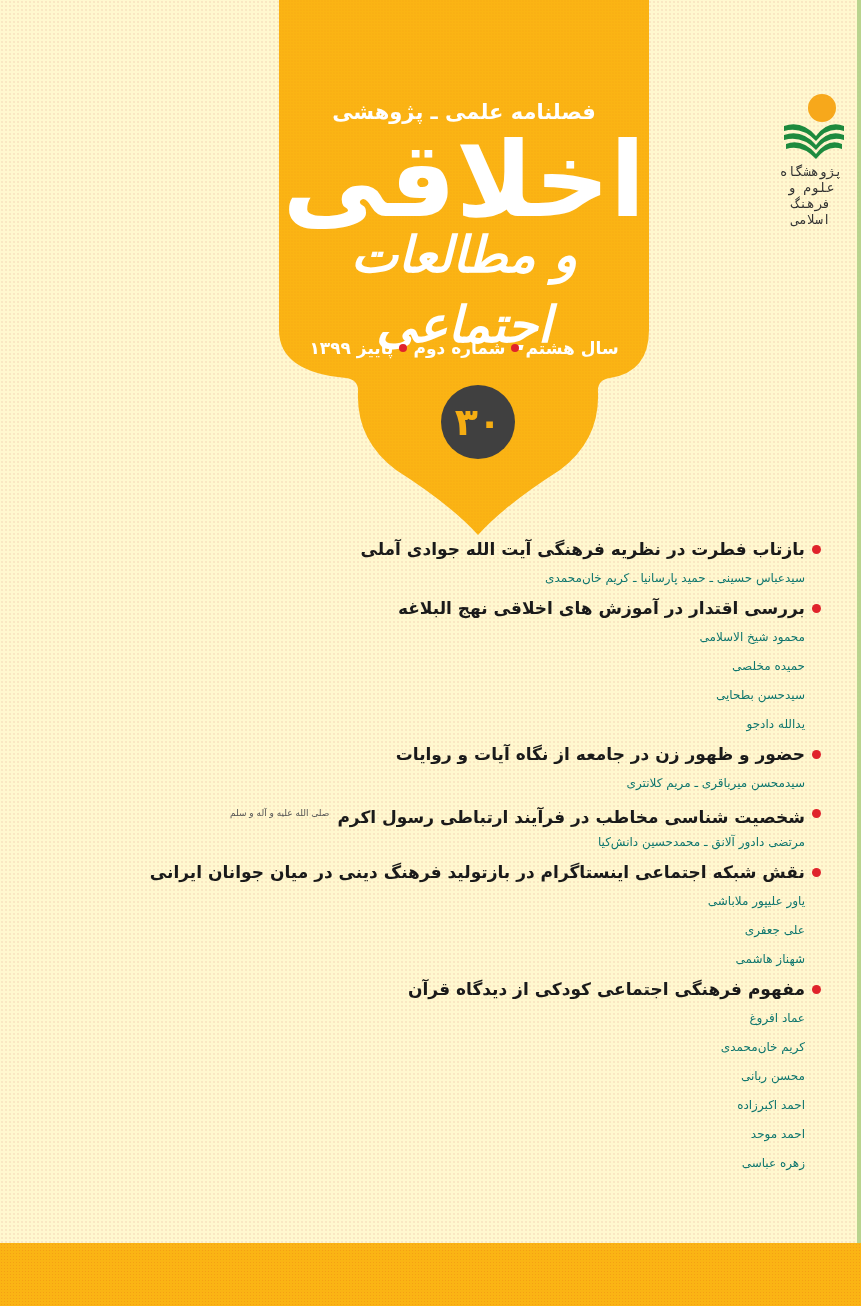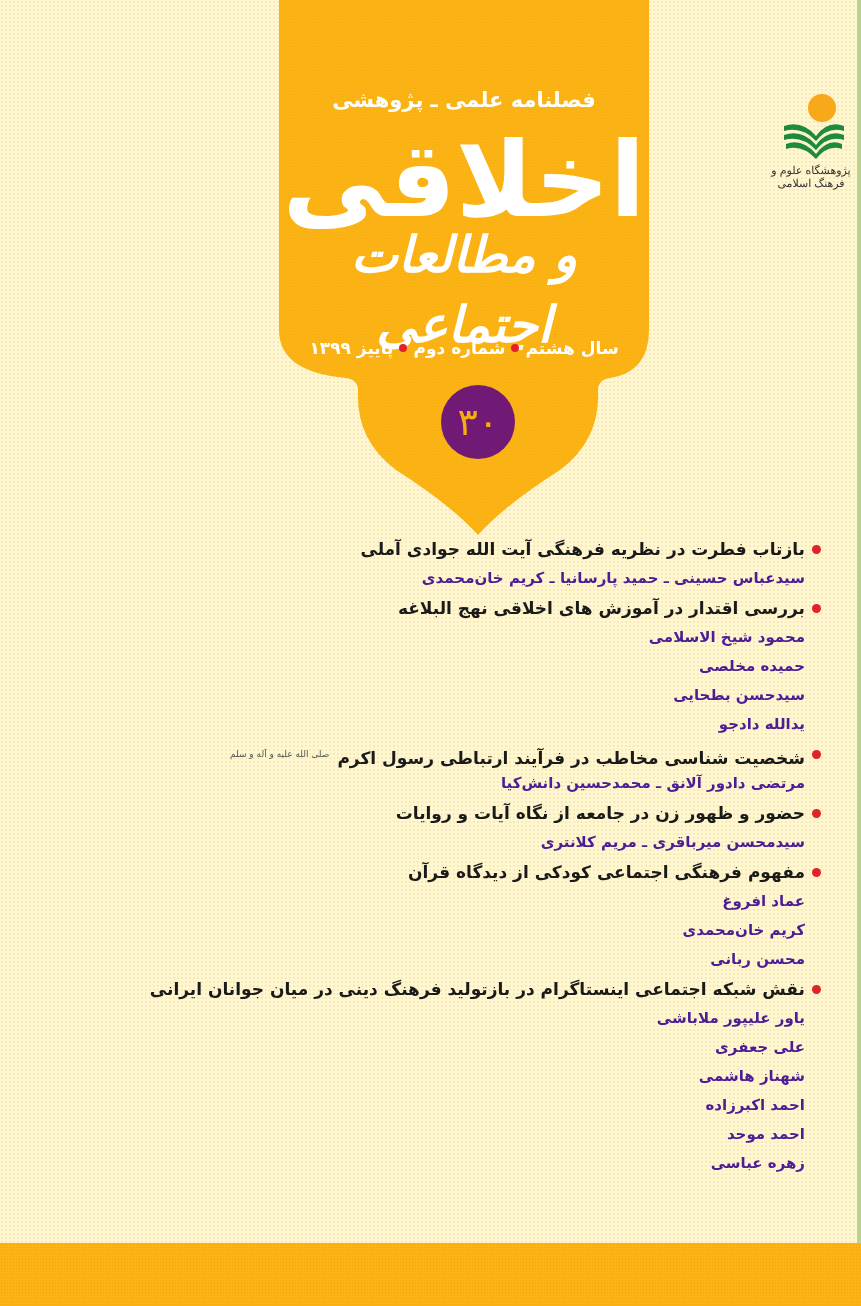--- a/index.html
+++ b/index.html
@@ -11,44 +11,44 @@
     font-family: "DejaVu Sans", sans-serif;
   }
   .right-strip {
     position: absolute; top: 0; right: 0; width: 4px; height: 1243px;
     background: #b9d48e;
   }
   
   .banner { position: absolute; left: 0; top: 0; width: 861px; height: 560px; pointer-events: none; }
   .banner svg { position: absolute; left: 0; top: 0; }
   .banner-text { position: absolute; left: 279px; width: 370px; text-align: center; color: #ffffff; direction: rtl; }
-  .subtitle { top: 88px; font-size: 21px; font-weight: bold; letter-spacing: 0; }
+  .subtitle { top: 100px; font-size: 21px; font-weight: bold; letter-spacing: 0; }
   .title-main { top: 128px; font-size: 104px; font-weight: bold; line-height: 104px; letter-spacing: -2px; font-family: "DejaVu Sans", sans-serif; }
   .title-sub { top: 220px; font-size: 50px; line-height: 70px; font-style: italic; font-family: "DejaVu Serif", serif; font-weight: bold; }
   .issue-info { top: 338px; font-size: 17px; font-weight: bold; display: flex; justify-content: center; gap: 6px; align-items: center; }
   .issue-info .dot { width: 8px; height: 8px; border-radius: 50%; background: #e0232b; display: inline-block; }
   .issue-circle {
     position: absolute; left: 441px; top: 385px; width: 74px; height: 74px; border-radius: 50%;
-    background: #701a75; display: flex; align-items: center; justify-content: center;
-    color: #f5ad12; font-size: 38px; font-weight: normal;
+    background: #404040; display: flex; align-items: center; justify-content: center;
+    color: #f5ad12; font-size: 38px; font-weight: bold;
   }
   
   .logo { position: absolute; left: 778px; top: 88px; width: 70px; height: 90px; }
-  .logo-caption { position: absolute; left: 770px; top: 164px; width: 82px; font-size: 11px; color: #333; text-align: center; direction: rtl; font-family: Liberation Sans, sans-serif; }
+  .logo-caption { position: absolute; left: 770px; top: 164px; width: 82px; font-size: 13px; color: #333; text-align: center; direction: rtl; font-family: Liberation Mono, monospace; }
   
   .articles { position: absolute; right: 56px; top: 534px; width: 600px; direction: rtl; }
   .article { margin: 0; }
   .article-title {
     position: relative; font-size: 17px; font-weight: bold; color: #1a1a1a;
     height: 30px; line-height: 30px; white-space: nowrap;
   }
   .article-title .bullet {
     position: absolute; right: -16px; top: 11px; width: 9px; height: 9px; border-radius: 50%; background: #e0232b;
   }
-  .author { font-size: 15px; font-weight: bold; color: #4c1d95; height: 29px; line-height: 29px; white-space: nowrap; }
+  .author { font-size: 12px; font-weight: normal; color: #0f766e; height: 29px; line-height: 29px; white-space: nowrap; }
   .honorific { font-size: 9px; color: #555; font-weight: normal; vertical-align: super; margin-right: 2px; }
   .bottom-band {
     position: absolute; left: 0; top: 1243px; width: 861px; height: 63px;
     background-color: #fbb414;
     background-image: radial-gradient(rgba(240,140,20,0.5) 0.6px, transparent 0.9px);
     background-size: 3px 3px;
   }
 </style>
 </head>
 <body>
@@ -117,54 +117,54 @@
     </div>
     <div class="author">محمود شیخ الاسلامی</div>
     <div class="author">حمیده مخلصی</div>
     <div class="author">سیدحسن بطحایی</div>
     <div class="author">یدالله دادجو</div>
   </div>
 
   <div class="article">
     <div class="article-title">
       <span class="bullet"></span>
+      <span>حضور و ظهور زن در جامعه از نگاه آیات و روایات</span>
+    </div>
+    <div class="author">سیدمحسن میرباقری ـ مریم کلانتری</div>
+  </div>
+
+  <div class="article">
+    <div class="article-title">
+      <span class="bullet"></span>
       <span>شخصیت شناسی مخاطب در فرآیند ارتباطی رسول اکرم</span>
       <span class="honorific">صلی الله علیه و آله و سلم</span>
     </div>
     <div class="author">مرتضی دادور آلانق ـ محمدحسین دانش‌کیا</div>
   </div>
 
   <div class="article">
     <div class="article-title">
       <span class="bullet"></span>
-      <span>حضور و ظهور زن در جامعه از نگاه آیات و روایات</span>
+      <span>نقش شبکه اجتماعی اینستاگرام در بازتولید فرهنگ دینی در میان جوانان ایرانی</span>
     </div>
-    <div class="author">سیدمحسن میرباقری ـ مریم کلانتری</div>
+    <div class="author">یاور علیپور ملاباشی</div>
+    <div class="author">علی جعفری</div>
+    <div class="author">شهناز هاشمی</div>
   </div>
 
   <div class="article">
     <div class="article-title">
       <span class="bullet"></span>
       <span>مفهوم فرهنگی اجتماعی کودکی از دیدگاه قرآن</span>
     </div>
     <div class="author">عماد افروغ</div>
     <div class="author">کریم خان‌محمدی</div>
     <div class="author">محسن ربانی</div>
   </div>
 
   <div class="article">
-    <div class="article-title">
-      <span class="bullet"></span>
-      <span>نقش شبکه اجتماعی اینستاگرام در بازتولید فرهنگ دینی در میان جوانان ایرانی</span>
-    </div>
-    <div class="author">یاور علیپور ملاباشی</div>
-    <div class="author">علی جعفری</div>
-    <div class="author">شهناز هاشمی</div>
-  </div>
-
-  <div class="article">
     <div class="author">احمد اکبرزاده</div>
     <div class="author">احمد موحد</div>
     <div class="author">زهره عباسی</div>
   </div>
 </div>
 
 <div class="bottom-band"></div>
 
 </body></html>

